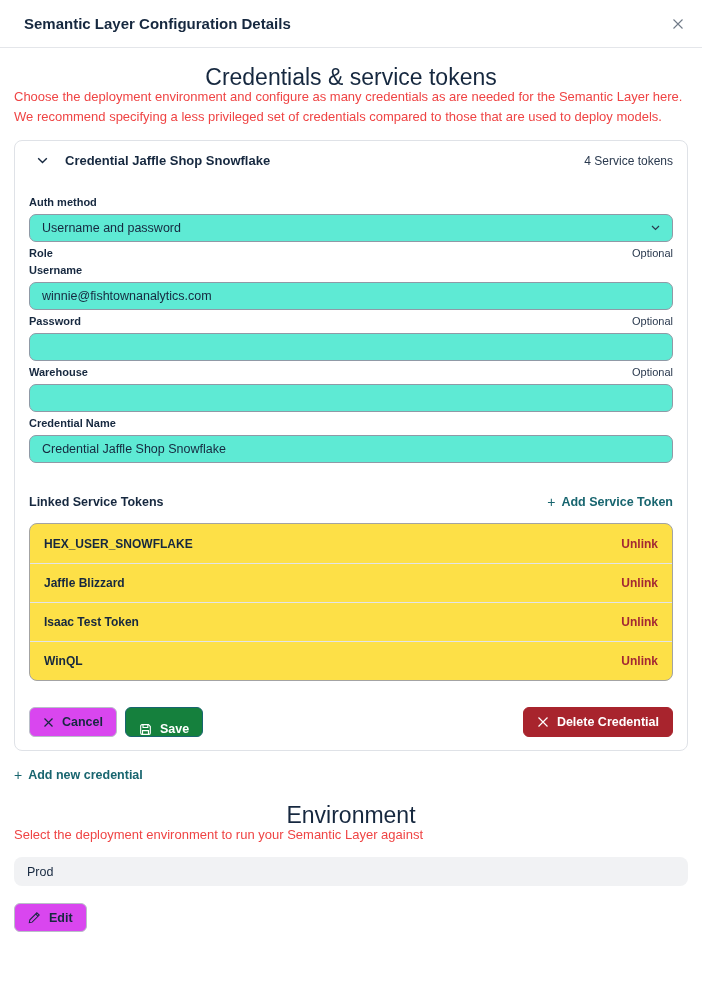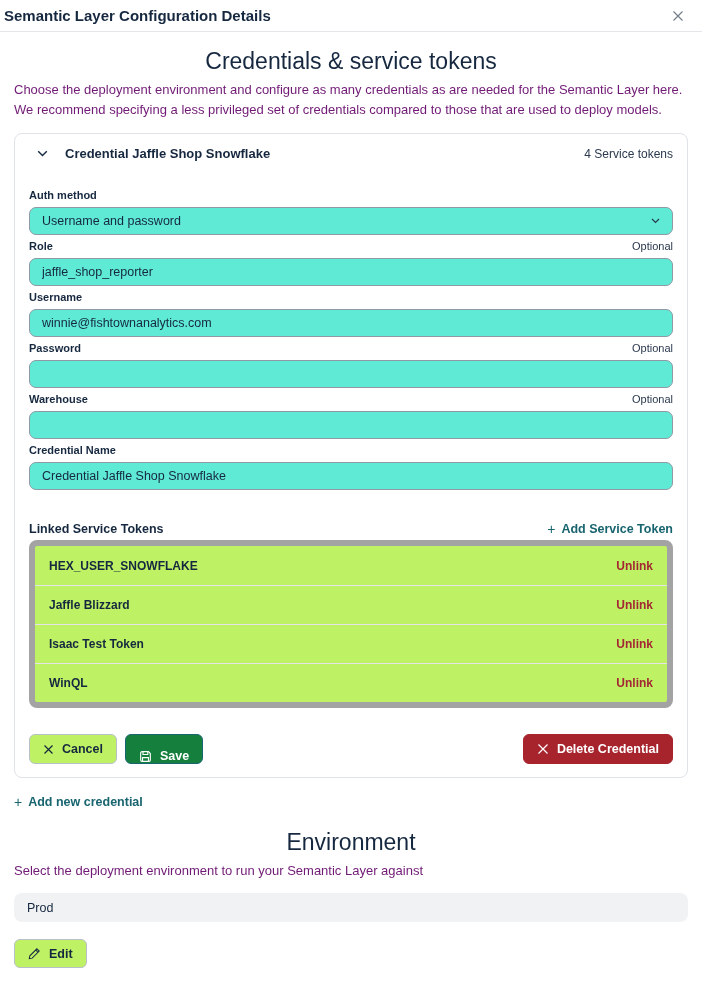--- a/index.html
+++ b/index.html
@@ -7,33 +7,33 @@
   body {
     font-family:"Liberation Sans", sans-serif;
     color:#16283f;
     height:983px;
     overflow:hidden;
   }
 
   
   .modal-header {
     display:flex; align-items:center; justify-content:space-between;
-    height:32px; padding:0 13px 0 4px;
+    height:48px; padding:0 13px 0 24px;
     border-bottom:1px solid #e4e6ea;
   }
   .modal-title { font-size:15px; font-weight:700; }
   .close-btn {
     width:22px; height:22px; display:flex; align-items:center; justify-content:center;
     background:none; border:none; cursor:pointer;
   }
 
   .page-body { padding:0 14px; }
 
   .section-heading { font-size:23px; font-weight:400; margin-top:19px; line-height:20px;text-align:center; }
-  .section-desc { font-size:13px; line-height:20px; margin-top:9px; color:#701a75; }
+  .section-desc { font-size:13px; line-height:20px; color:#ef4444; }
 
   
   .card {
     border:1px solid #dfe2e7; border-radius:8px;
     margin-top:13px; padding:12px 14px 13px;
     background:#fff;
   }
   .card-header { display:flex; align-items:center; margin-bottom:29px; }
   .collapse-btn { background:none; border:none; cursor:pointer; padding:0 0 0 8px; margin-right:17px; display:flex; align-items:center; }
   .card-title { font-size:13px; font-weight:700; }
@@ -60,22 +60,22 @@
   .tokens-header { display:flex; justify-content:space-between; align-items:center; margin-top:32px;gap:19px; }
   .tokens-title { font-size:12.5px; font-weight:700; }
   .teal-link {
     display:inline-flex; align-items:center; gap:6px;
     color:#18656f; font-size:12.5px; font-weight:700;
     background:none; border:none; cursor:pointer; text-decoration:none;
     font-family:"Liberation Sans", sans-serif;
   }
   .plus-glyph { font-size:14px; font-weight:400; line-height:12px; }
   .token-list {
-    margin-top:4px; border:6px solid #a3a3a3; border-radius:8px;
-    background:#bef264; overflow:hidden;
+    margin-top:14px; border:1px solid #a3a3a3; border-radius:8px;
+    background:#fde047; overflow:hidden;
   }
   .token-row {
     display:flex; justify-content:space-between; align-items:center;
     height:39px; padding:0 14px; border-top:1px solid #e2e4e8;
   }
   .token-row:first-child { border-top:none; }
   .token-name { font-size:12px; font-weight:700; }
   .unlink-btn {
     color:#a32833; font-size:12px; font-weight:700;
     background:none; border:none; cursor:pointer;
@@ -83,21 +83,21 @@
   }
 
   
   .actions { display:flex; align-items:center; gap:8px; margin-top:26px; }
   .btn {
     height:30px; border-radius:6px;
     display:inline-flex; align-items:center; gap:8px;
     padding:0 13px; font-size:12.5px; font-weight:600; cursor:pointer;
     font-family:"Liberation Sans", sans-serif;
   }
-  .btn-outline { background:#bef264; border:1px solid #b9bfc8; color:#16283f; }
+  .btn-outline { background:#d946ef; border:1px solid #b9bfc8; color:#16283f; }
   .btn-teal { background:#15803d; border:1px solid #18656f; color:#fff;align-items:flex-end; }
   .btn-danger { background:#a8242d; border:1px solid #a8242d; color:#fff; margin-left:auto; font-weight:700; }
 
   .add-credential-row { margin-top:15px; }
 
   
   .env-heading { margin-top:21px; }
   .env-value-box {
     margin-top:12px; background:#f1f2f4; border-radius:8px;
     height:29px; display:flex; align-items:center; padding:0 13px;
@@ -150,21 +150,20 @@
         <svg width="9" height="6" viewBox="0 0 9 6">
             <path d="M1 1l3.5 3.5L8 1" stroke="#2a394e" stroke-width="1.2" fill="none"></path>
           </svg>
       </span>
     </div>
 
     <div class="field-label-row">
       <span class="field-label">Role</span>
       <span class="optional-tag">Optional</span>
     </div>
-    <input type="text" class="text-input" value="jaffle_shop_reporter" style="">
 
     <div class="field-label-row">
       <span class="field-label">Username</span>
     </div>
     <input type="text" class="text-input" value="winnie@fishtownanalytics.com" style="">
 
     <div class="field-label-row">
       <span class="field-label">Password</span>
       <span class="optional-tag">Optional</span>
     </div>

